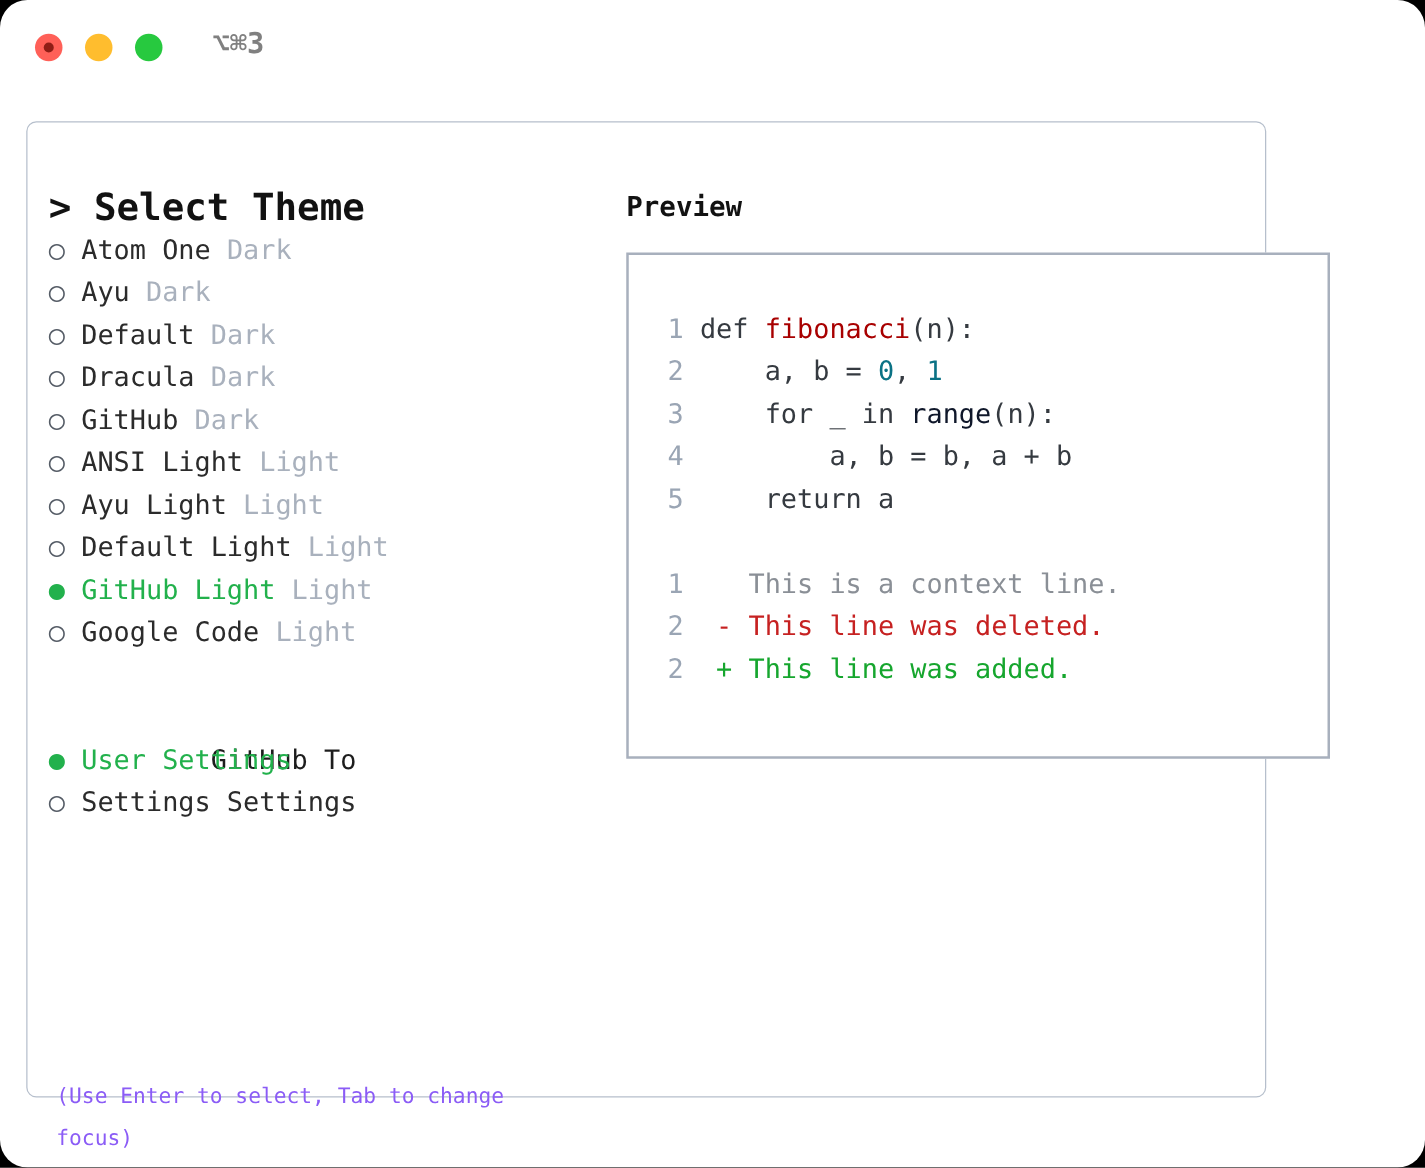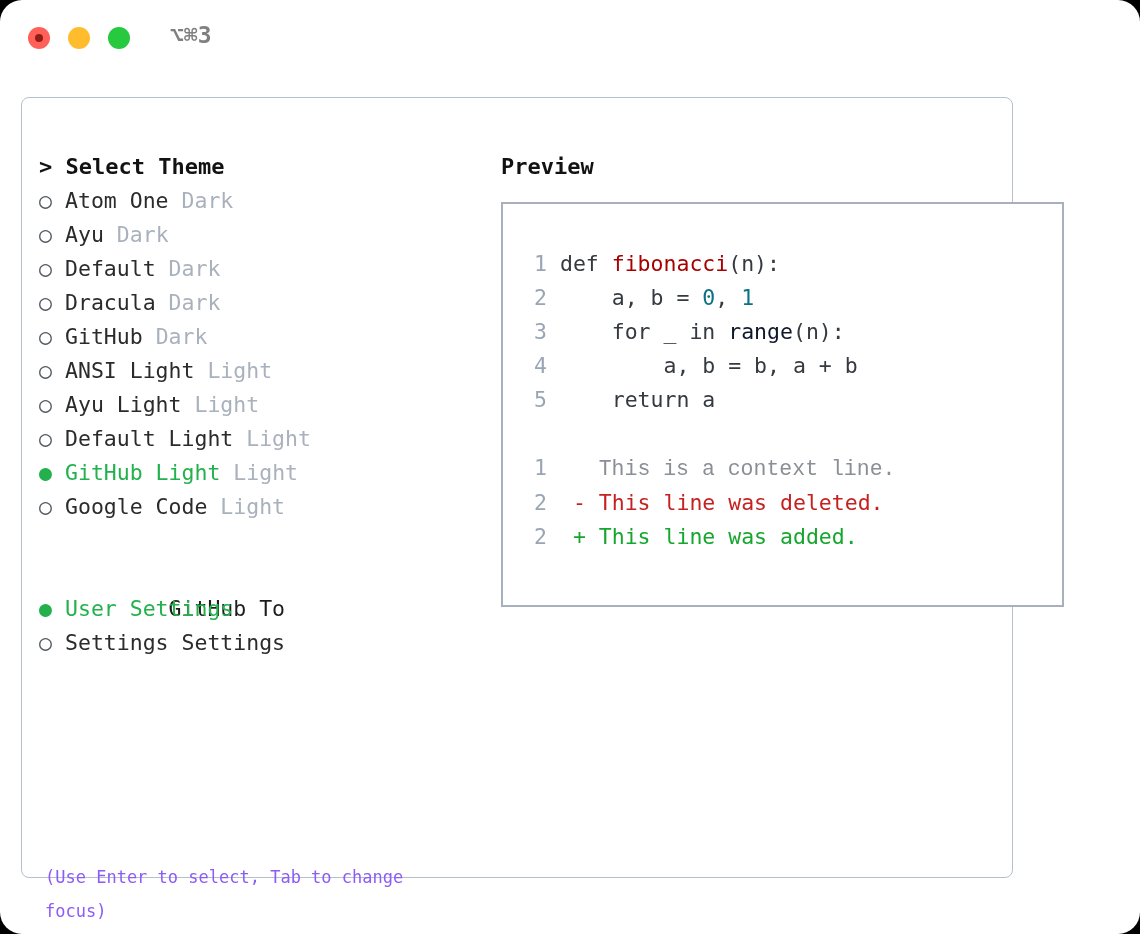--- a/index.html
+++ b/index.html
@@ -87,21 +87,21 @@
     color: #2b2b2b;
   }
   .row .marker {
     display: inline-block;
     width: 26px;
     white-space: pre;
   }
   .heading {
     font-weight: bold;
     color: #121212;
-    font-size: 22px;
+    font-size: 30px;
   }
   .section-heading {
     font-weight: normal;
     color: #1d1d1d;
     font-size: 21.5px;
   }
   .sel {
     color: #22b14c;
   }
   .bullet-empty { color: #555c66; }
@@ -156,21 +156,21 @@
   .lnum {
     display: inline-block;
     width: 24px;
     text-align: right;
     color: #9aa5b4;
   }
   .code-plain  { color: #353a40; }
   .code-fn     { color: #a80000; }
   .code-num    { color: #0b7285; }
   .code-kwblue { color: #0f172a; }
-  .diff-ctx    { color: #8a8f96; font-family: Liberation Mono, monospace; }
+  .diff-ctx    { color: #8a8f96; }
   .diff-del    { color: #c62121; }
   .diff-add    { color: #16a62e; }
   .blank-line  { height: 34px; }
 </style>
 </head>
 <body>
 
 <div id="screen">
 
   <div id="titlebar">

